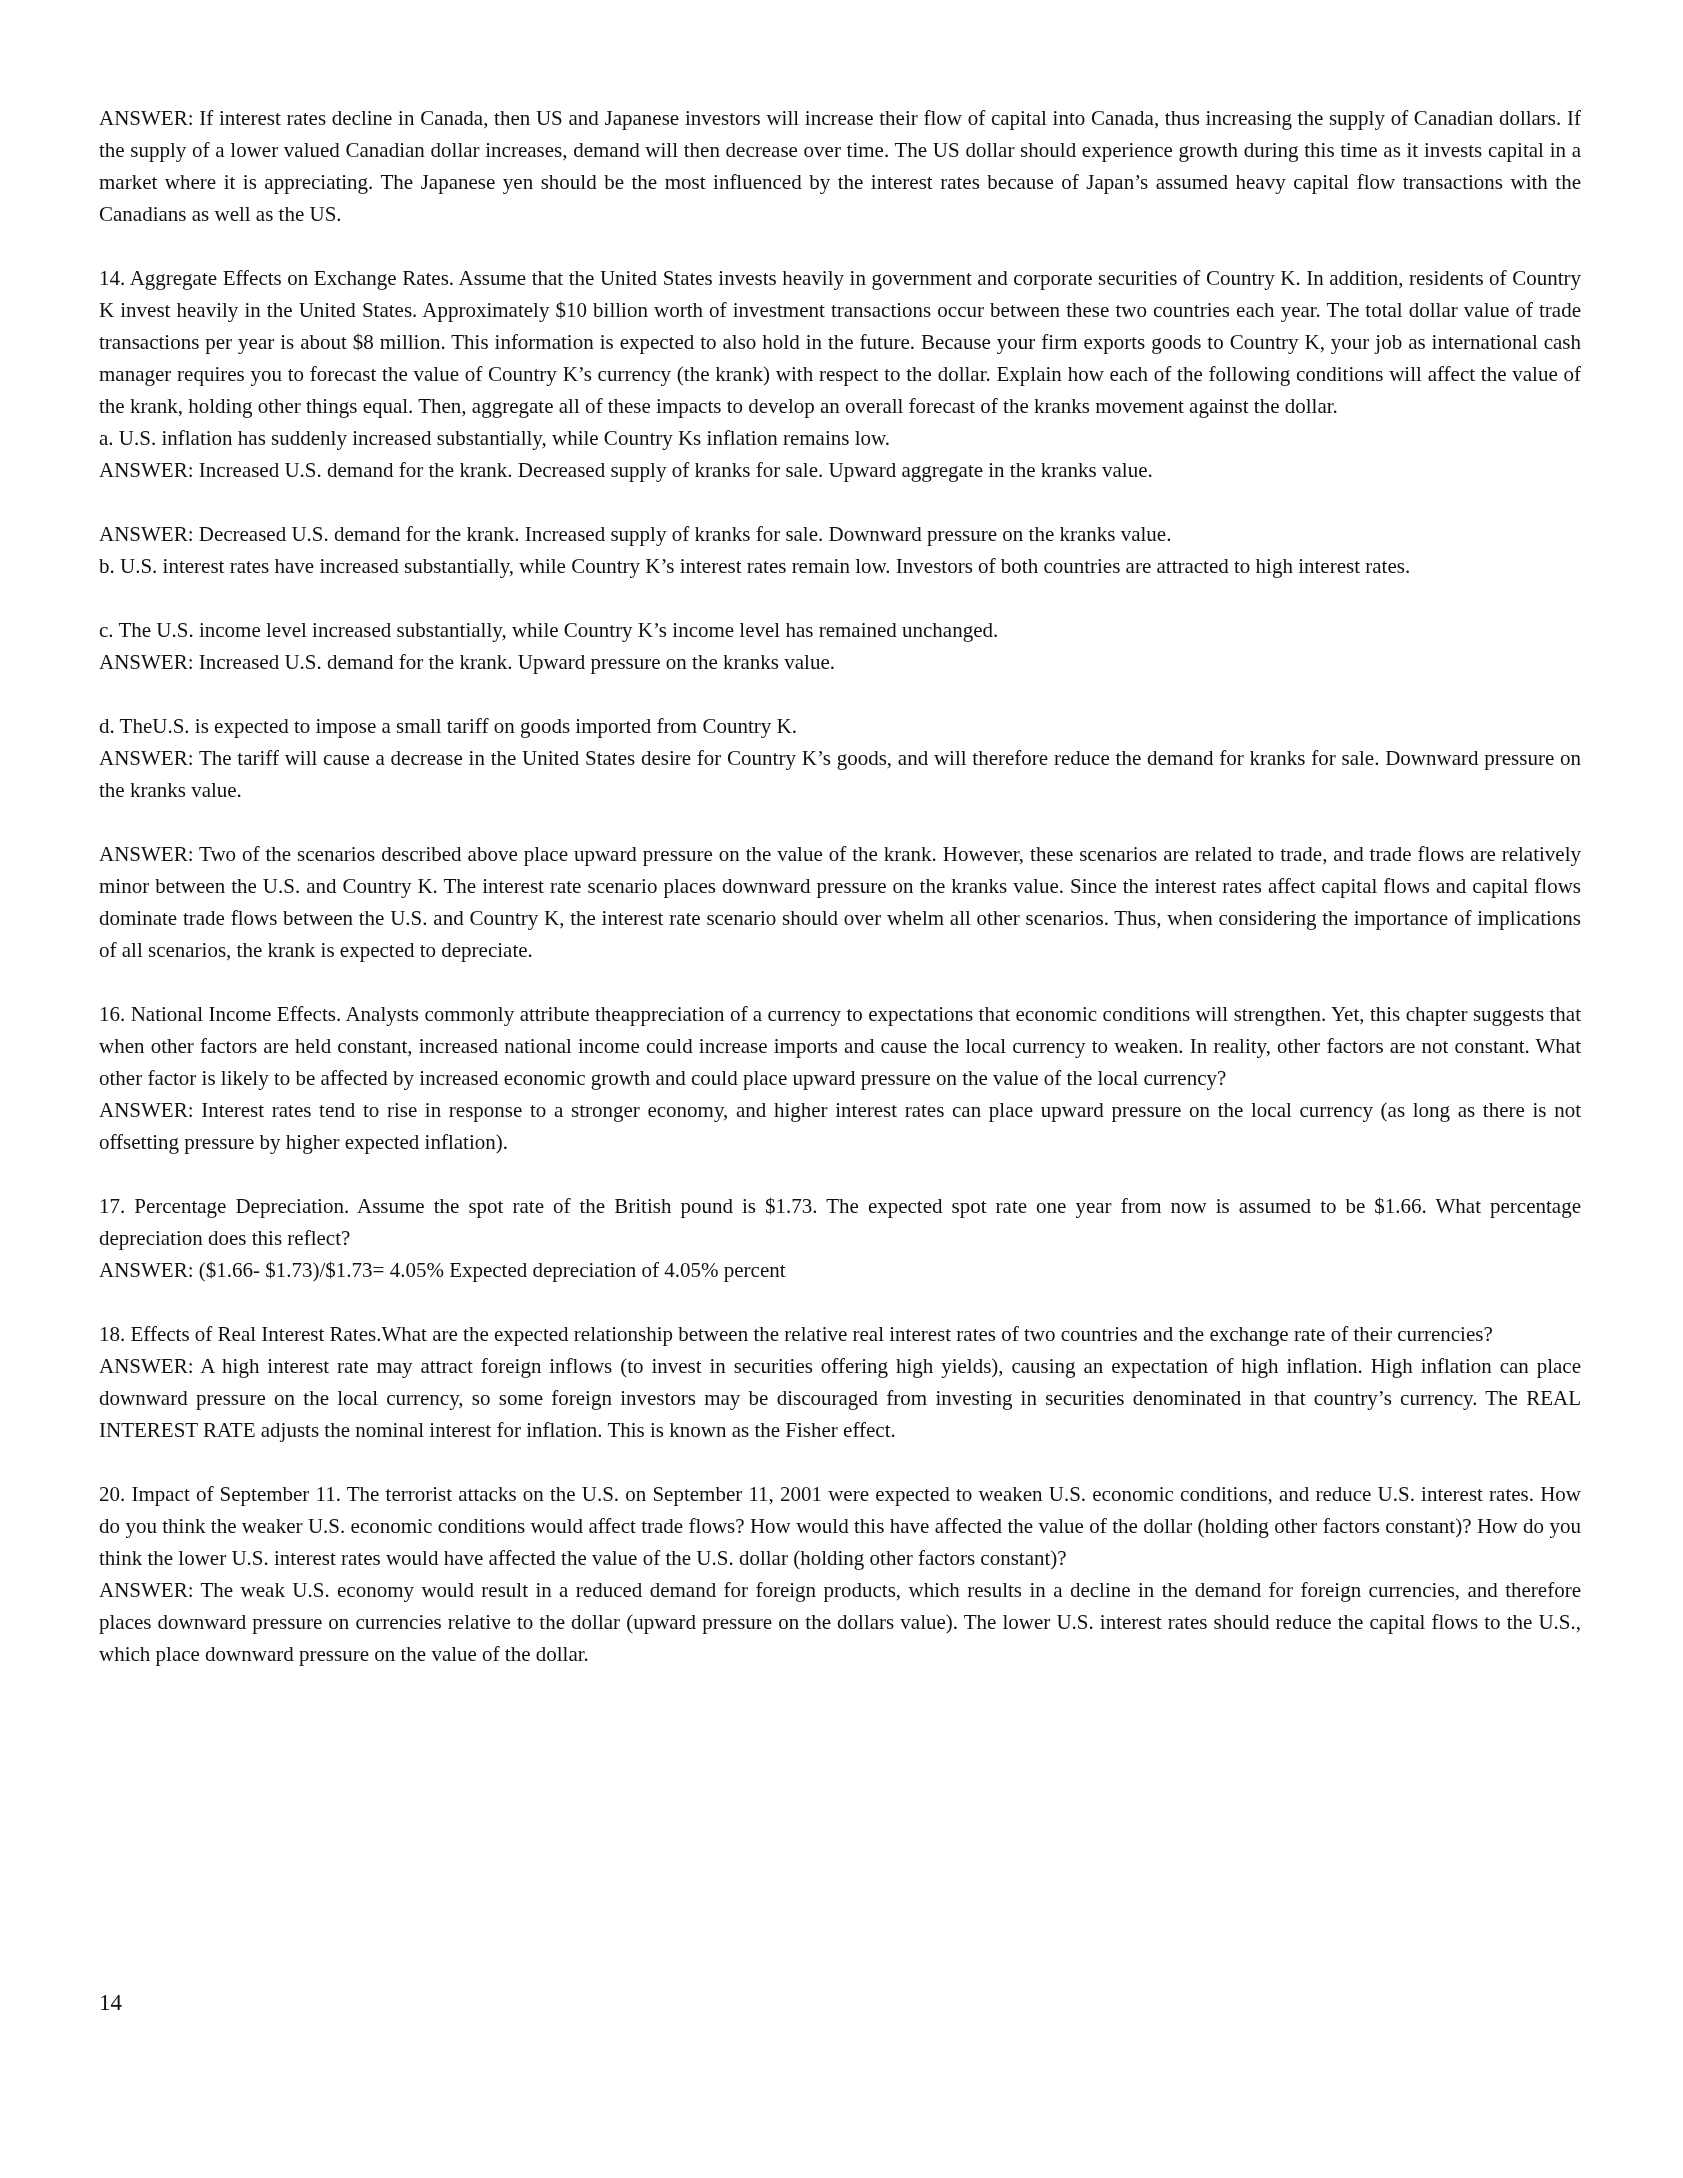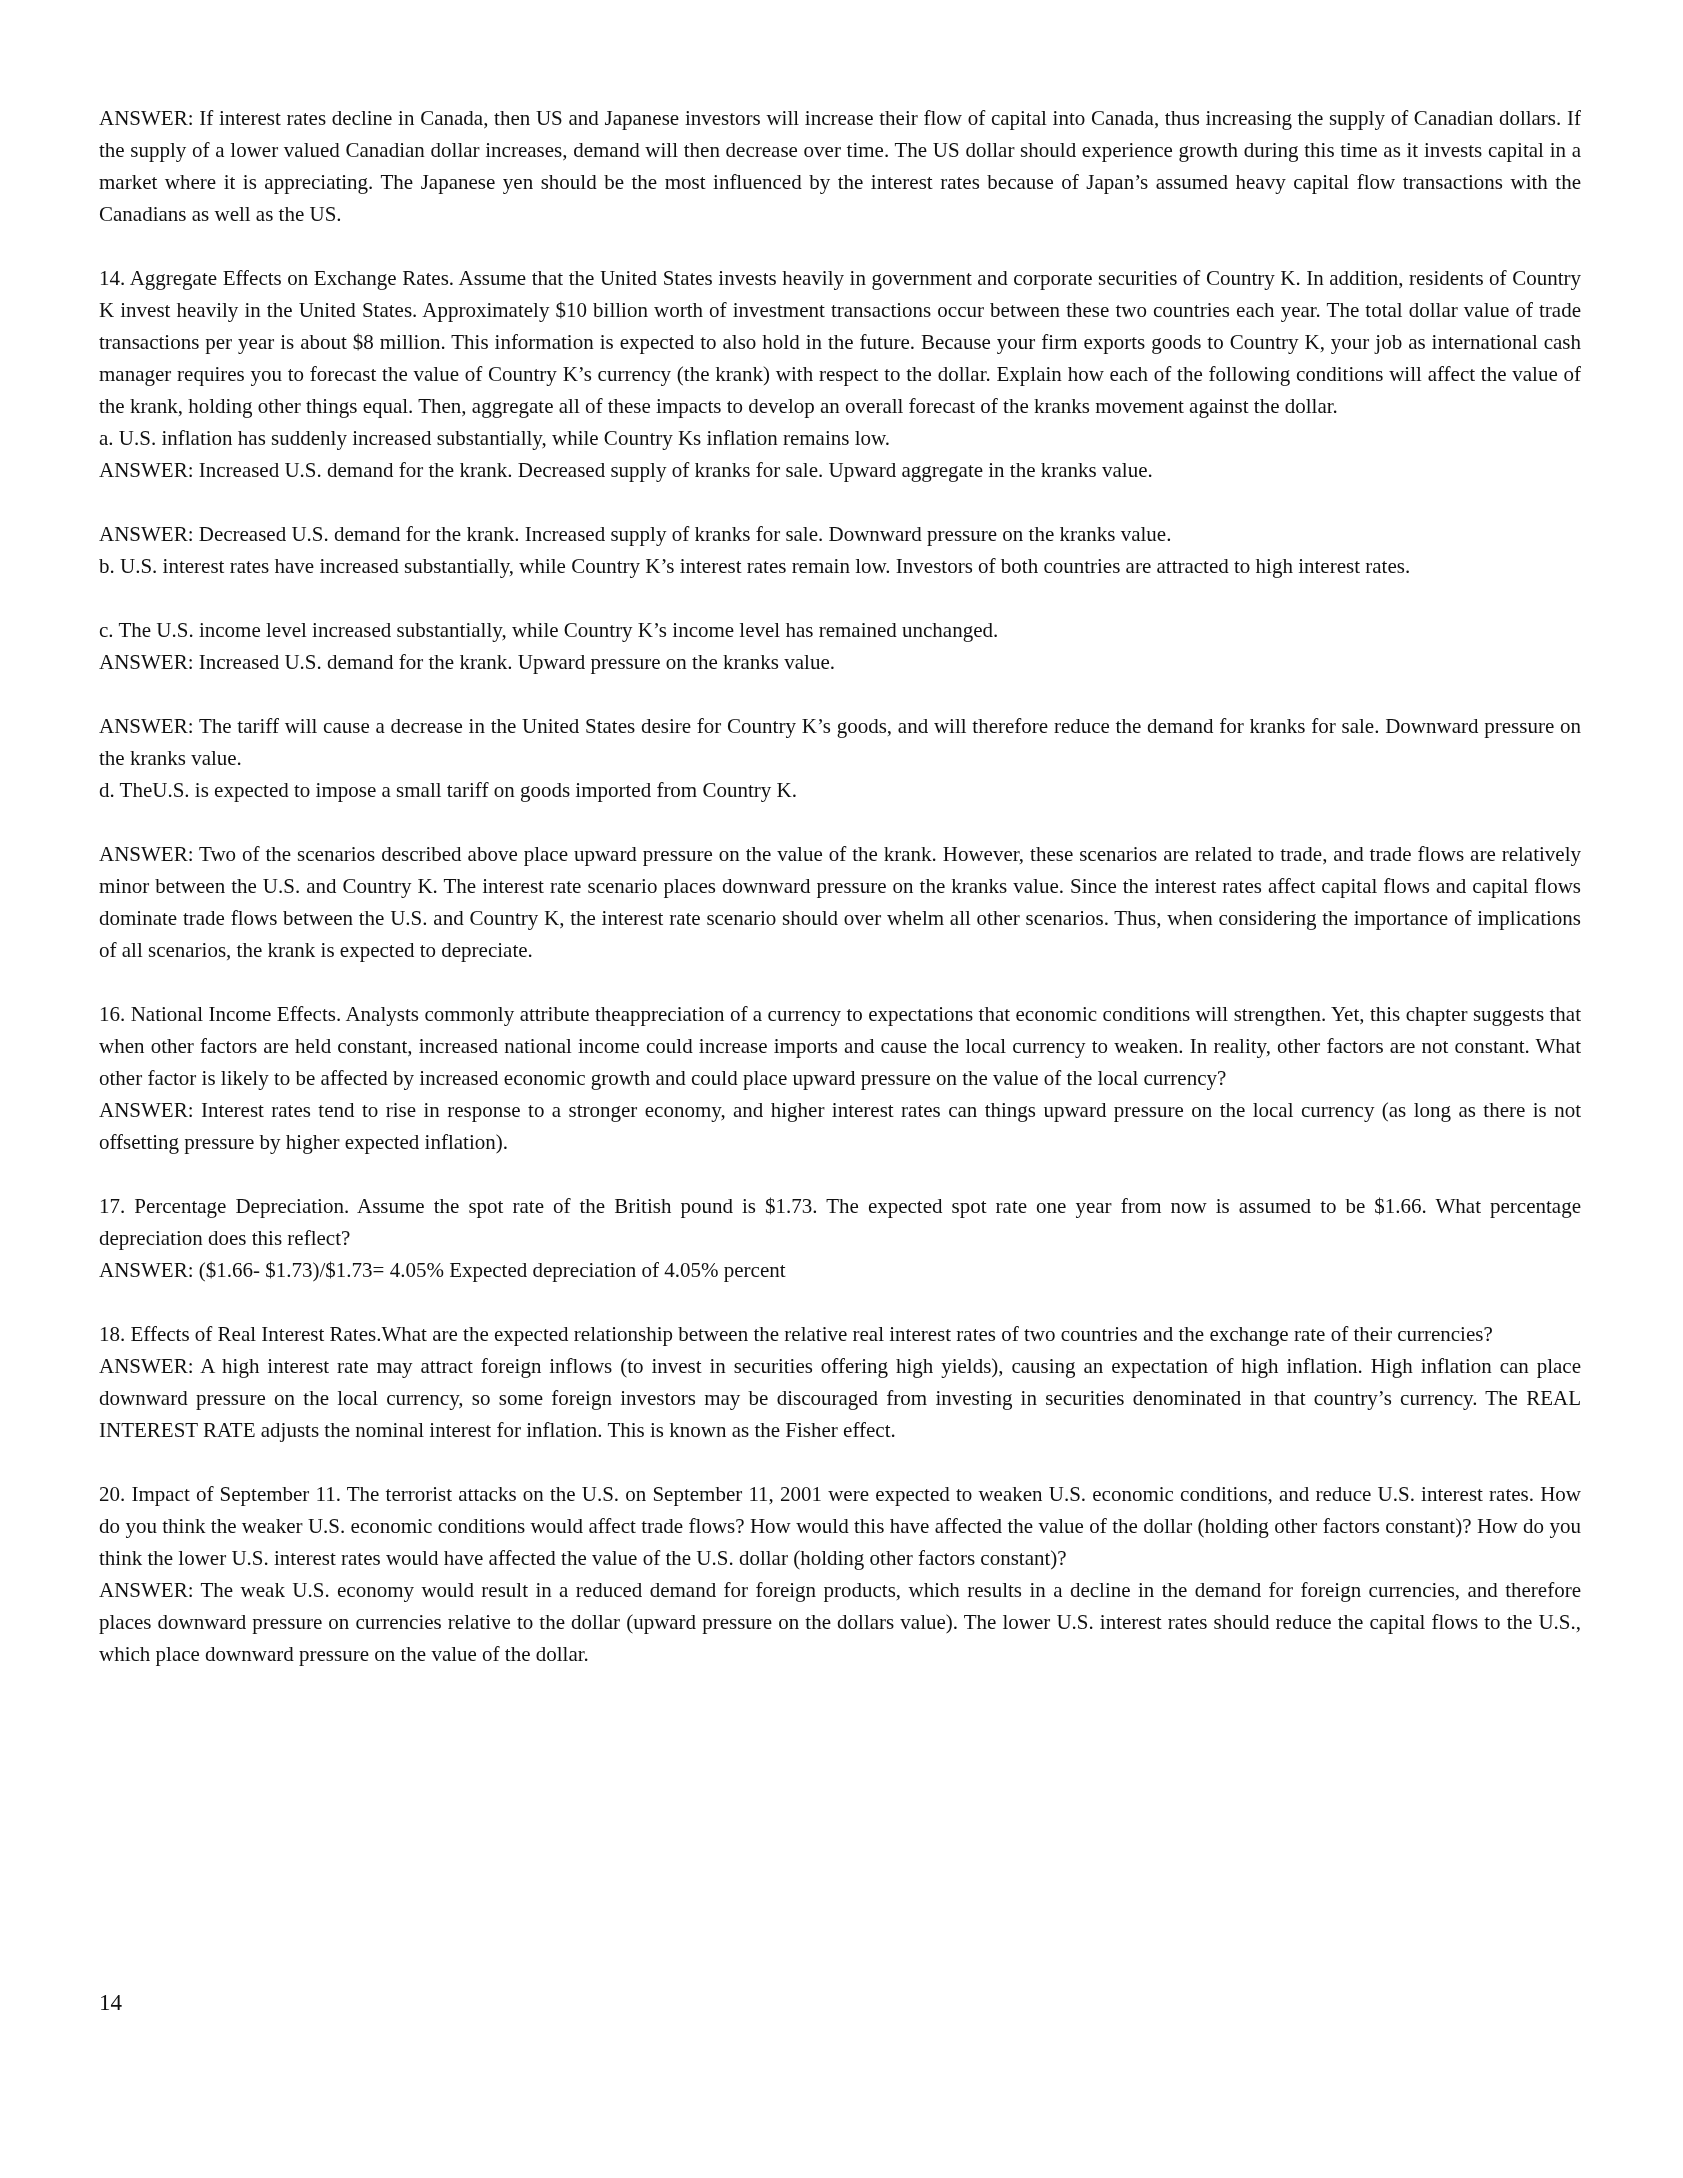--- a/index.html
+++ b/index.html
@@ -32,29 +32,29 @@
   <div class="gap"></div>
 
   <p class="para">ANSWER: Decreased U.S. demand for the krank. Increased supply of kranks for sale. Downward pressure on the kranks value.</p>
   <p class="para">b. U.S. interest rates have increased substantially, while Country K’s interest rates remain low. Investors of both countries are attracted to high interest rates.</p>
   <div class="gap"></div>
 
   <p class="para">c. The U.S. income level increased substantially, while Country K’s income level has remained unchanged.</p>
   <p class="para">ANSWER: Increased U.S. demand for the krank. Upward pressure on the kranks value.</p>
   <div class="gap"></div>
 
+  <p class="para">d. TheU.S. is expected to impose a small tariff on goods imported from Country K.</p>
   <p class="para">ANSWER: The tariff will cause a decrease in the United States desire for Country K’s goods, and will therefore reduce the demand for kranks for sale. Downward pressure on the kranks value.</p>
-  <p class="para">d. TheU.S. is expected to impose a small tariff on goods imported from Country K.</p>
   <div class="gap"></div>
 
   <p class="para">ANSWER: Two of the scenarios described above place upward pressure on the value of the krank. However, these scenarios are related to trade, and trade flows are relatively minor between the U.S. and Country K. The interest rate scenario places downward pressure on the kranks value. Since the interest rates affect capital flows and capital flows dominate trade flows between the U.S. and Country K, the interest rate scenario should over whelm all other scenarios. Thus, when considering the importance of implications of all scenarios, the krank is expected to depreciate.</p>
   <div class="gap"></div>
 
   <p class="para"><span class="heading">16. National Income Effects</span><span>. Analysts commonly attribute theappreciation of a currency to expectations that economic conditions will strengthen. Yet, this chapter suggests that when other factors are held constant, increased national income could increase imports and cause the local currency to weaken. In reality, other factors are not constant. What other factor is likely to be affected by increased economic growth and could place upward pressure on the value of the local currency?</span></p>
-  <p class="para">ANSWER: Interest rates tend to rise in response to a stronger economy, and higher interest rates can things upward pressure on the local currency (as long as there is not offsetting pressure by higher expected inflation).</p>
+  <p class="para">ANSWER: Interest rates tend to rise in response to a stronger economy, and higher interest rates can place upward pressure on the local currency (as long as there is not offsetting pressure by higher expected inflation).</p>
   <div class="gap"></div>
 
   <p class="para"><span class="heading">17. Percentage Depreciation</span><span>. Assume the spot rate of the British pound is $1.73. The expected spot rate one year from now is assumed to be $1.66. What percentage depreciation does this reflect?</span></p>
   <p class="para">ANSWER: ($1.66- $1.73)/$1.73= 4.05% Expected depreciation of 4.05% percent</p>
   <div class="gap"></div>
 
   <p class="para"><span class="heading">18. Effects of Real Interest Rates</span><span>.What are the expected relationship between the relative real interest rates of two countries and the exchange rate of their currencies?</span></p>
   <p class="para">ANSWER: A high interest rate may attract foreign inflows (to invest in securities offering high yields), causing an expectation of high inflation. High inflation can place downward pressure on the local currency, so some foreign investors may be discouraged from investing in securities denominated in that country’s currency. The REAL INTEREST RATE adjusts the nominal interest for inflation. This is known as the Fisher effect.</p>
   <div class="gap"></div>
 

